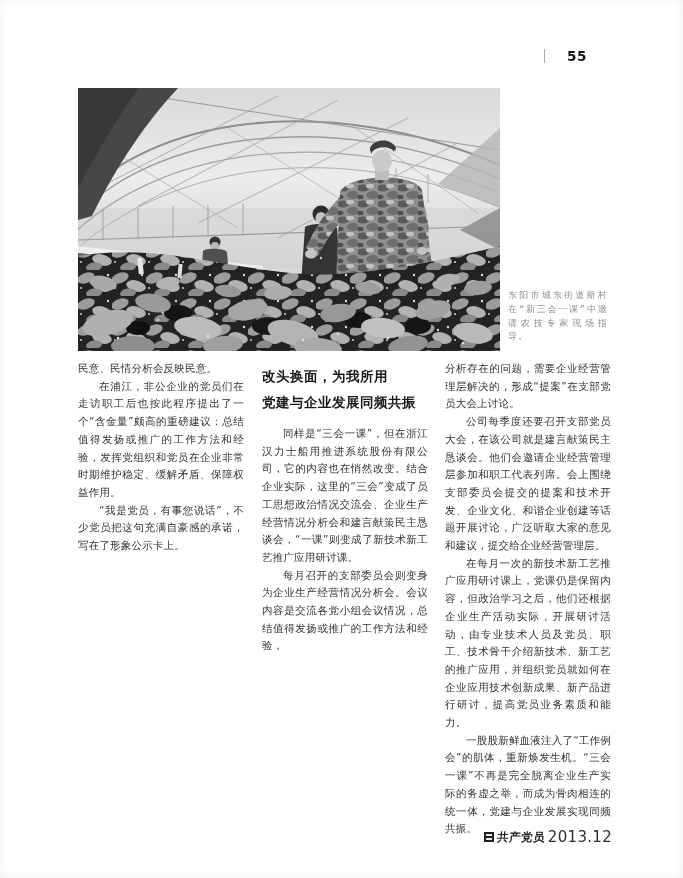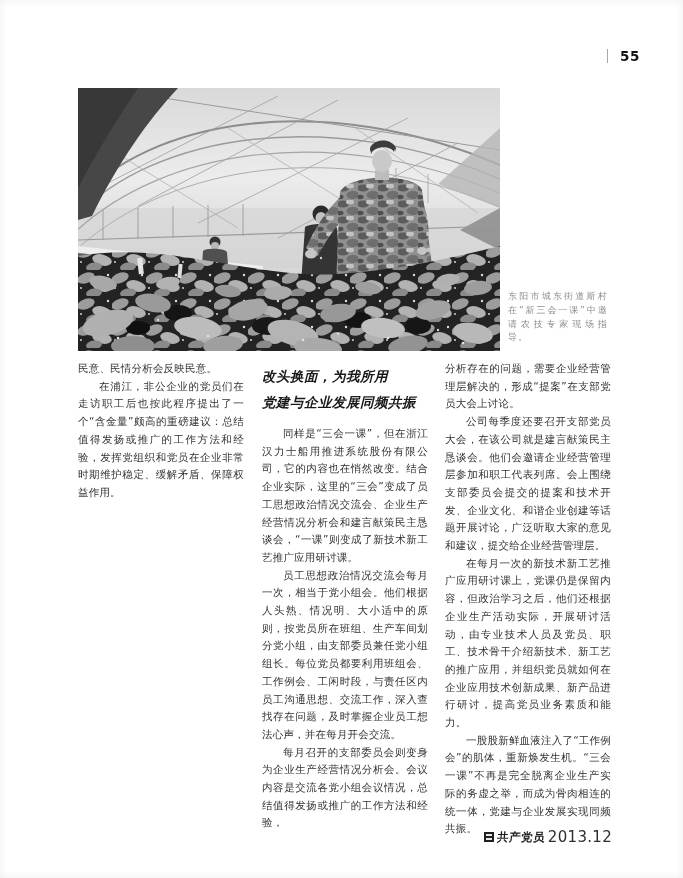--- a/index.html
+++ b/index.html
@@ -9,24 +9,24 @@
     height: 878px;
     background: #ffffff;
     overflow: hidden;
     font-family: "DejaVu Sans", "Liberation Sans", sans-serif;
     box-shadow: inset 0 0 10px rgba(0,0,0,0.07);
   }
   
   .pagenum {
     position: absolute;
     top: 48px;
-    left: 607px;
+    left: 544px;
     display: flex;
     align-items: center;
-    gap: 12px;
+    gap: 22px;
   }
   .pagenum .bar { width: 1px; height: 14px; background: #a8a8a8; }
   .pagenum .num {
     font-size: 13.5px;
     font-weight: 700;
     color: #141414;
     letter-spacing: 0.5px;
   }
   
   .photo {
@@ -43,20 +43,21 @@
   .caption {
     position: absolute;
     left: 508px;
     top: 290px;
     width: 100px;
     font-size: 9px;
     line-height: 13.8px;
     letter-spacing: 1.2px;
     color: #8f8f8f;
     text-align: justify;
+    font-family: Liberation Mono, monospace;
   }
   
   .col {
     position: absolute;
     top: 360px;
     width: 166px;
   }
   .col1 { left: 78px; }
   .col2 { left: 262px; }
   .col3 { left: 445px; }
@@ -70,21 +71,21 @@
   }
   .p.indent { text-indent: 2em; }
   .heading {
     margin: 3px 0 10px 0;
     font-size: 13.5px;
     line-height: 26px;
     font-weight: 700;
     color: #191919;
     letter-spacing: 0.5px;
   }
-  .heading span { display: block; font-style: italic; }
+  .heading span { display: block; }
   
   .footer {
     position: absolute;
     top: 828px;
     left: 500px;
     width: 112px;
     display: flex;
     align-items: center;
     justify-content: flex-end;
     gap: 3px;
@@ -249,29 +250,29 @@
       <circle cx="260" cy="246" r="1.2" fill="#d8d8d8"></circle>
       <circle cx="360" cy="242" r="1.2" fill="#d8d8d8"></circle>
     </svg>
   </div>
 
   <div class="caption">东阳市城东街道斯村在“新三会一课”中邀请农技专家现场指导。</div>
 
   <div class="col col1">
     <p class="p">民意、民情分析会反映民意。</p>
     <p class="p indent">在浦江，非公企业的党员们在走访职工后也按此程序提出了一个“含金量”颇高的重磅建议：总结值得发扬或推广的工作方法和经验，发挥党组织和党员在企业非常时期维护稳定、缓解矛盾、保障权益作用。</p>
+    <p class="p indent">“我是党员，有事您说话”，不少党员把这句充满自豪感的承诺，写在了形象公示卡上。</p>
   </div>
 
   <div class="col col2">
     <h2 class="heading">
       <span>改头换面，为我所用</span>
       <span>党建与企业发展同频共振</span>
     </h2>
     <p class="p indent">同样是“三会一课”，但在浙江汉力士船用推进系统股份有限公司，它的内容也在悄然改变。结合企业实际，这里的“三会”变成了员工思想政治情况交流会、企业生产经营情况分析会和建言献策民主恳谈会，“一课”则变成了新技术新工艺推广应用研讨课。</p>
-    <p class="p indent">员工思想政治情况交流会每月一次，相当于党小组会。他们根据人头熟、情况明、大小适中的原则，按党员所在班组、生产车间划分党小组，由支部委员兼任党小组组长。每位党员都要利用班组会、工作例会、工闲时段，与责任区内员工沟通思想、交流工作，深入查找存在问题，及时掌握企业员工想法心声，并在每月开会交流。</p>
     <p class="p indent">每月召开的支部委员会则变身为企业生产经营情况分析会。会议内容是交流各党小组会议情况，总结值得发扬或推广的工作方法和经验，</p>
   </div>
 
   <div class="col col3">
     <p class="p">分析存在的问题，需要企业经营管理层解决的，形成“提案”在支部党员大会上讨论。</p>
     <p class="p indent">公司每季度还要召开支部党员大会，在该公司就是建言献策民主恳谈会。他们会邀请企业经营管理层参加和职工代表列席。会上围绕支部委员会提交的提案和技术开发、企业文化、和谐企业创建等话题开展讨论，广泛听取大家的意见和建议，提交给企业经营管理层。</p>
     <p class="p indent">在每月一次的新技术新工艺推广应用研讨课上，党课仍是保留内容，但政治学习之后，他们还根据企业生产活动实际，开展研讨活动，由专业技术人员及党员、职工、技术骨干介绍新技术、新工艺的推广应用，并组织党员就如何在企业应用技术创新成果、新产品进行研讨，提高党员业务素质和能力。</p>
     <p class="p indent">一股股新鲜血液注入了“工作例会”的肌体，重新焕发生机。“三会一课”不再是完全脱离企业生产实际的务虚之举，而成为骨肉相连的统一体，党建与企业发展实现同频共振。</p>
   </div>
 

